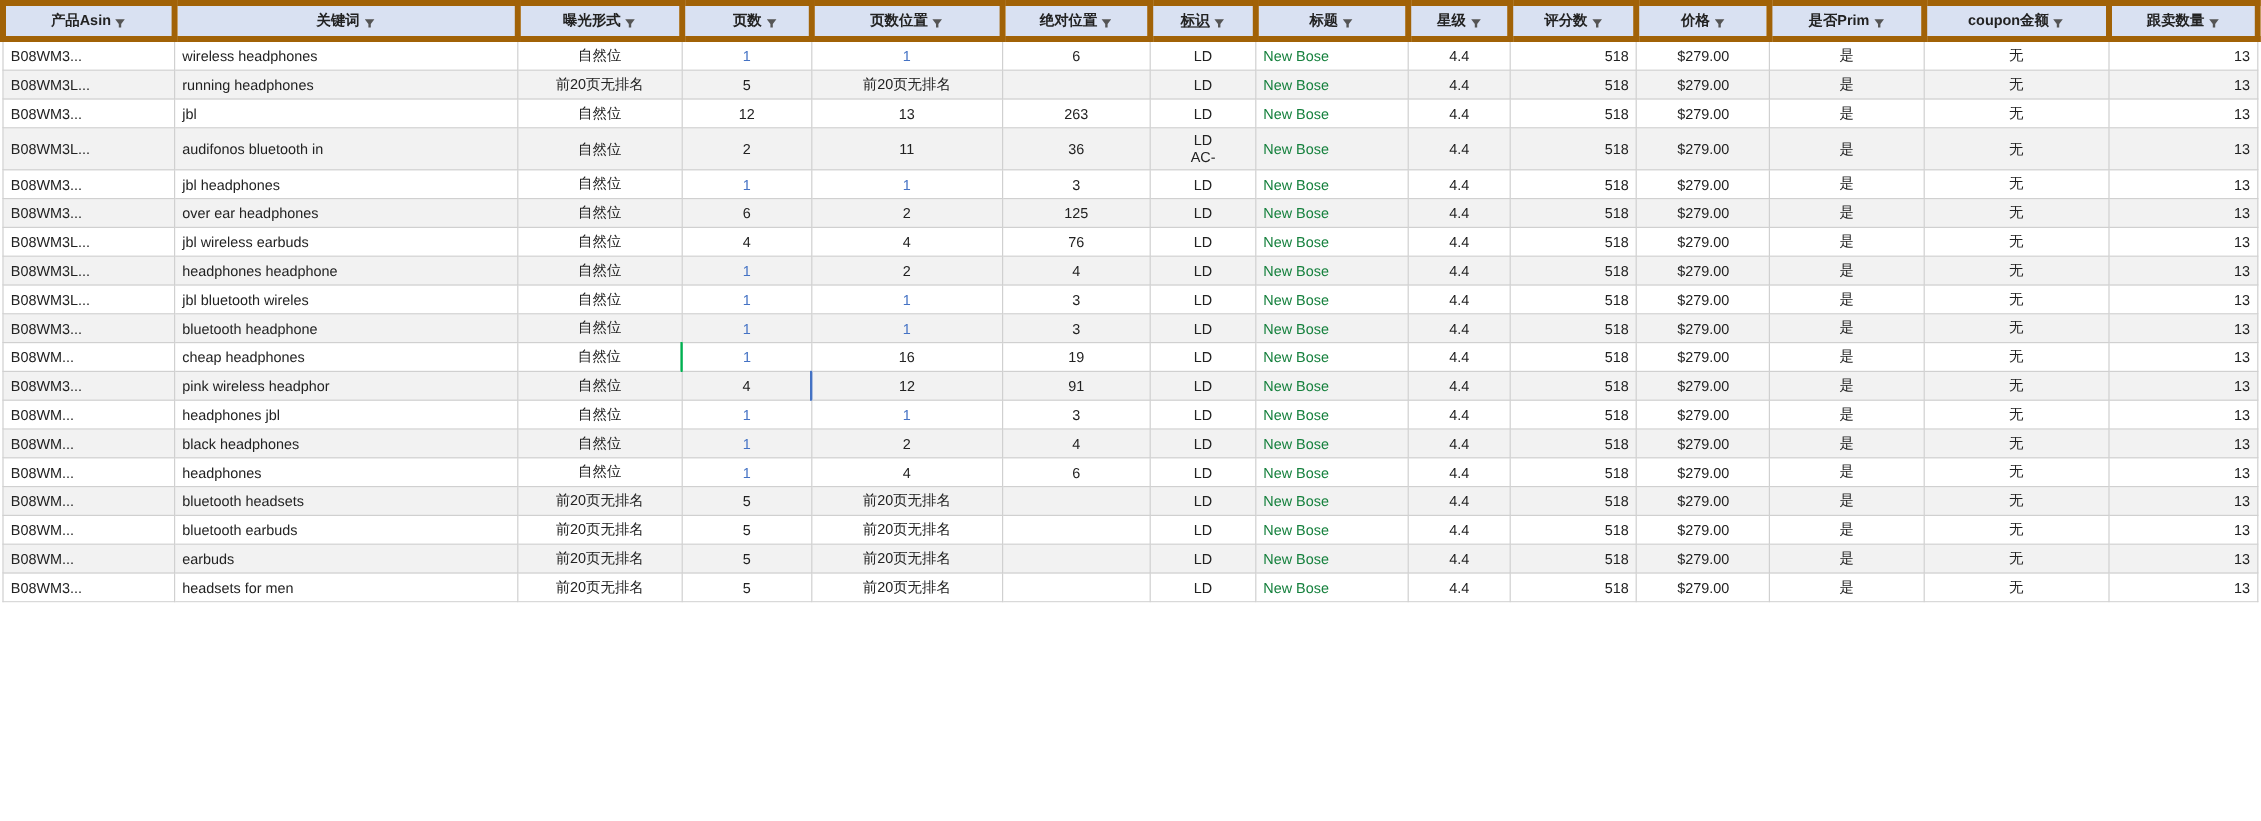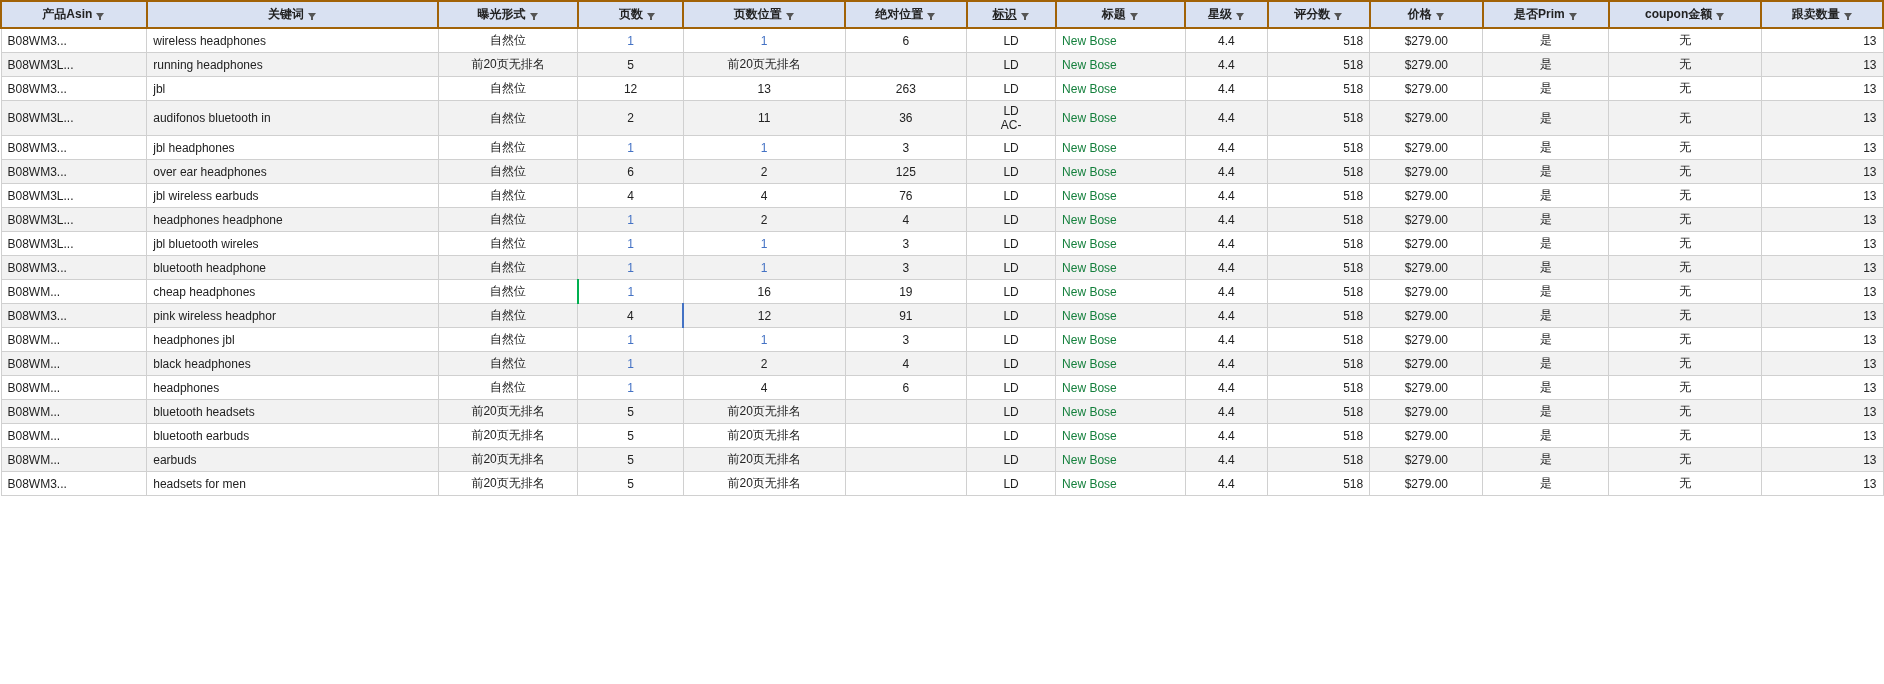--- a/index.html
+++ b/index.html
@@ -15,21 +15,21 @@
     }
     table {
       border-collapse: collapse;
       width: max-content;
       min-width: 100%;
     }
     thead tr {
       background: #d9e1f2;
     }
     thead th {
-      border: 2px solid #a16207;
+      border: 5px solid #a16207;
       padding: 4px 6px;
       text-align: center;
       font-weight: bold;
       color: #222;
       white-space: nowrap;
       position: relative;
       user-select: none;
     }
     thead th .col-header {
       display: flex;

